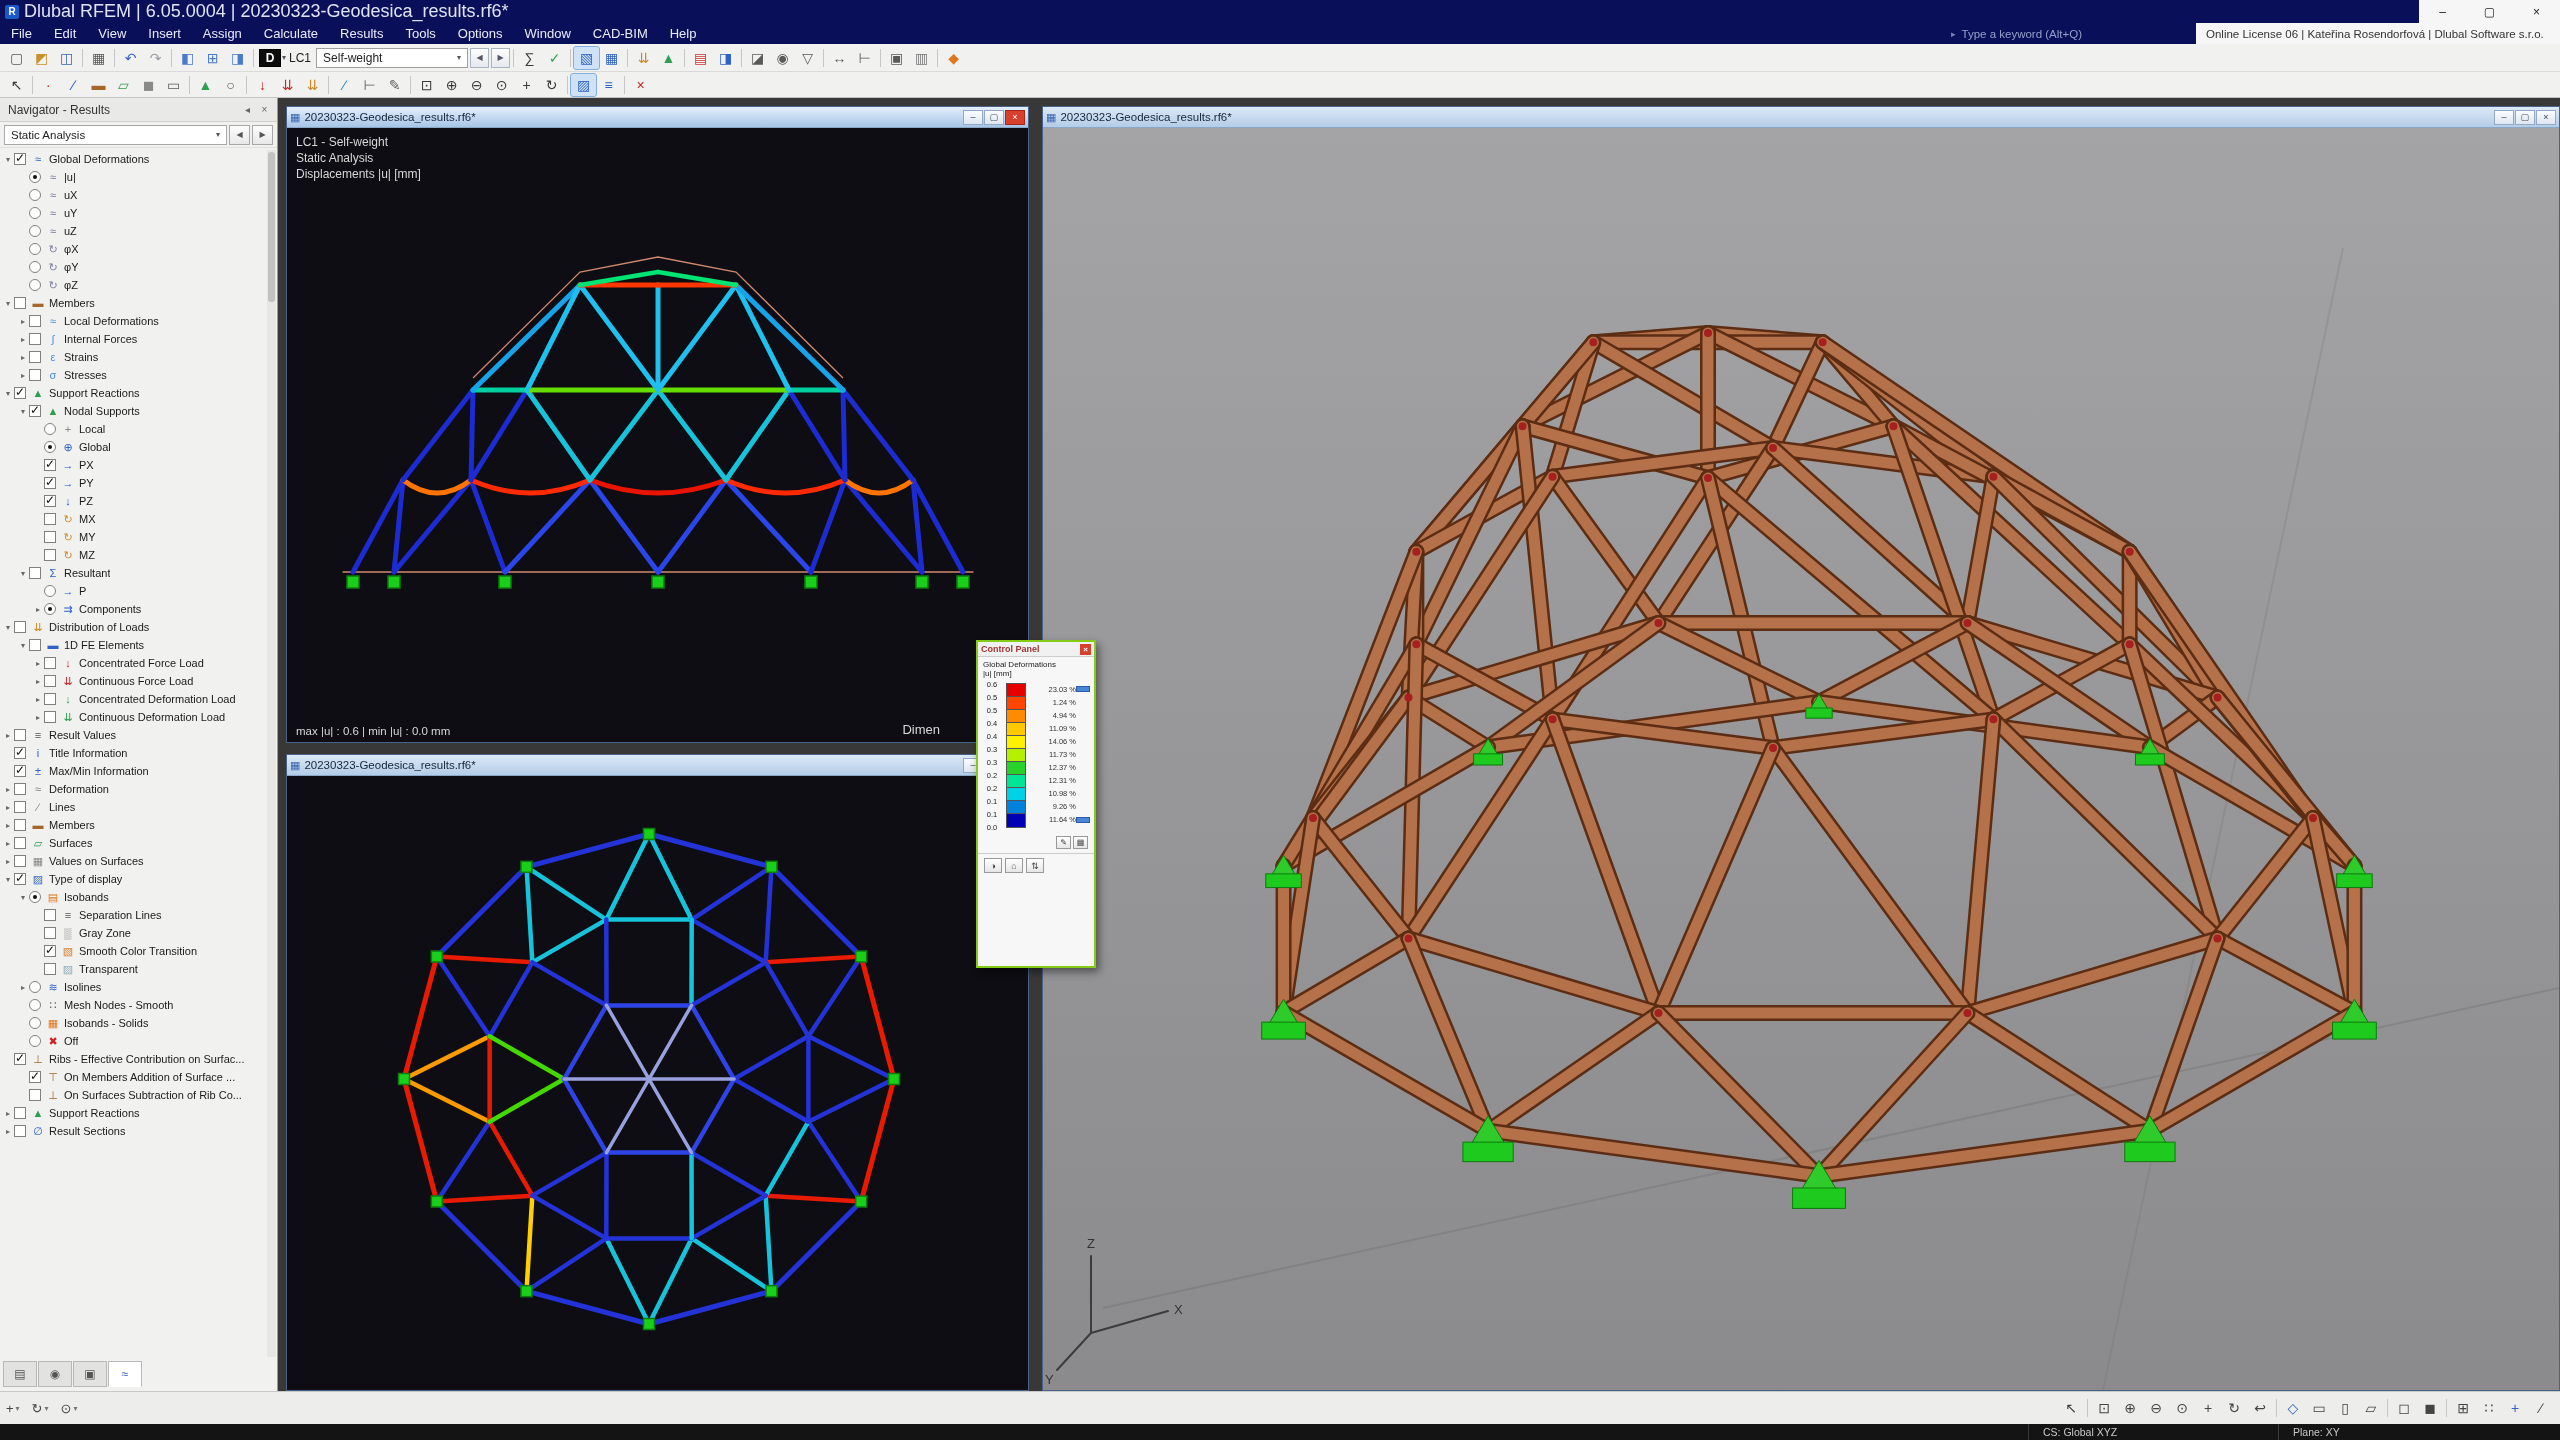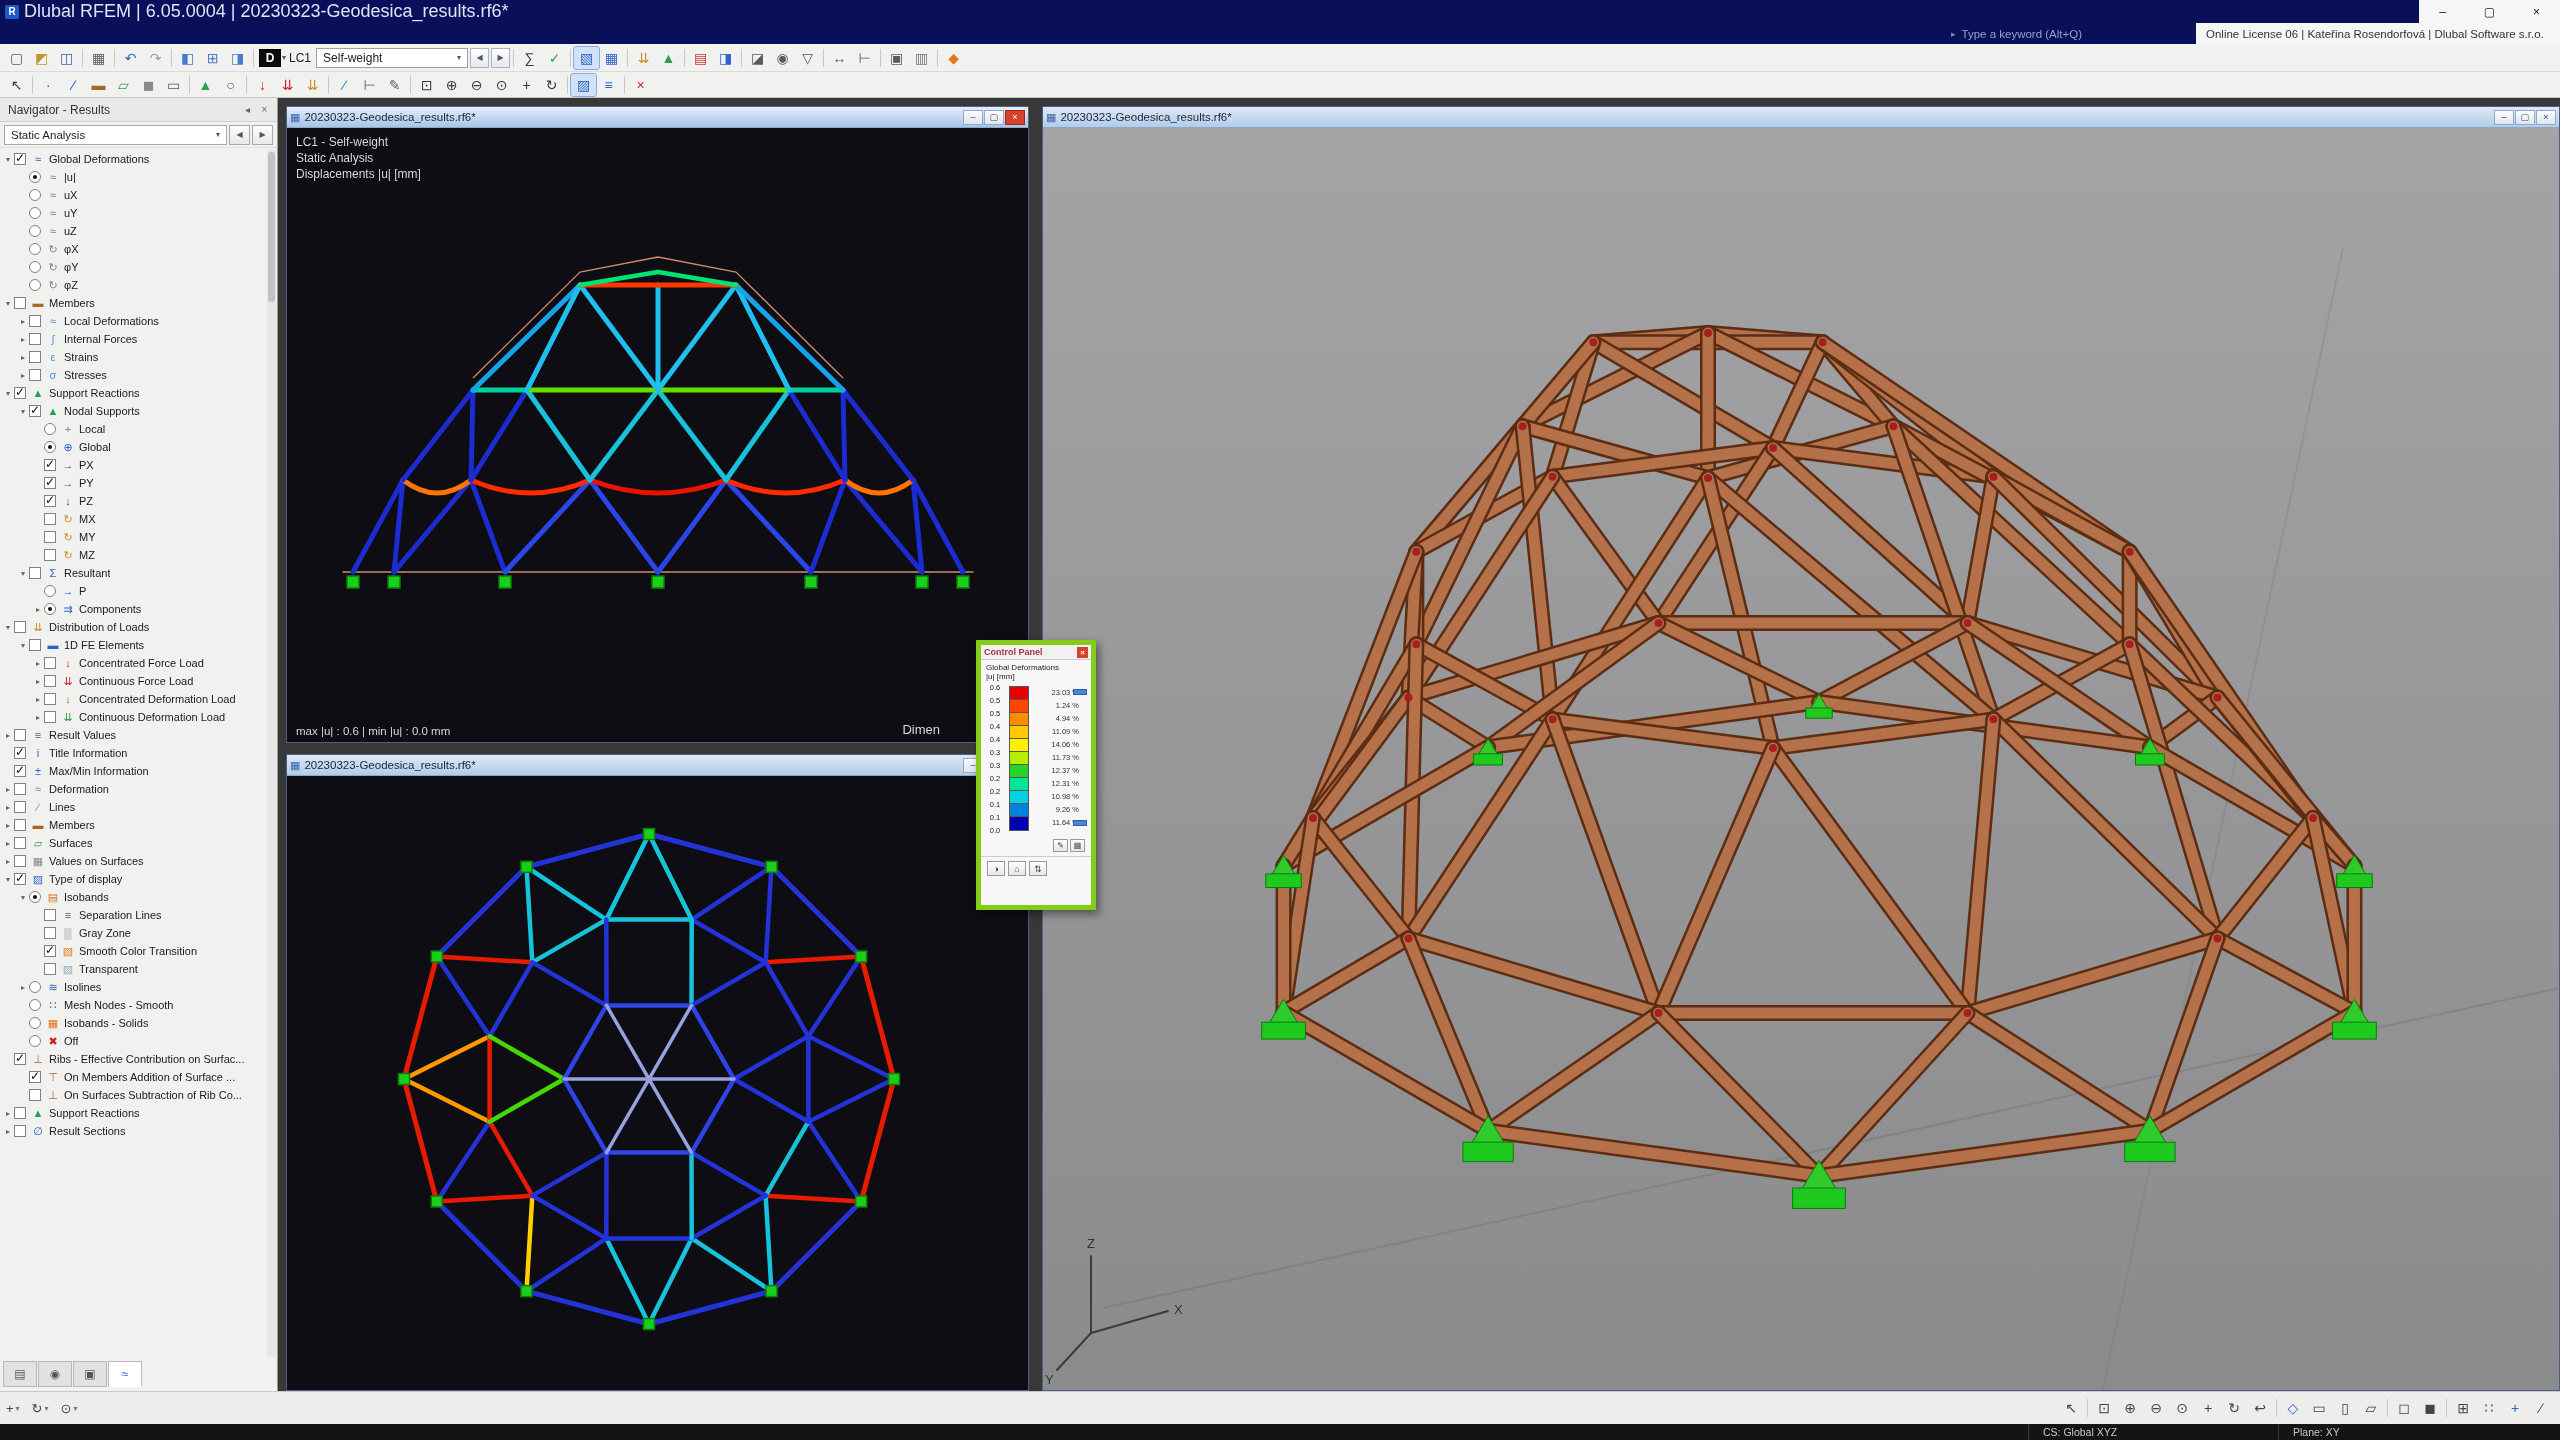--- a/index.html
+++ b/index.html
@@ -78,21 +78,21 @@
   .vp.active .vp-btn:last-child{background:#d8402e;color:#fff;border-color:#a82818}
   .vp-body{position:absolute;left:0;top:21px;right:0;bottom:0;overflow:hidden}
   .vp1 .vp-body,.vp2 .vp-body{background:#0d0d13}
   .vp3 .vp-body{background:linear-gradient(180deg,#a4a4a6 0%,#959597 60%,#8b8b8d 100%)}
   .vp-body svg{position:absolute;inset:0;width:100%;height:100%;display:block}
   .vp-info{position:absolute;left:9px;top:6px;color:#d8d8d8;font-size:12px;line-height:16px}
   .vp-status-left{position:absolute;left:9px;bottom:5px;color:#d8d8d8;font-size:11.5px}
   .vp-status-right{position:absolute;right:88px;bottom:5px;color:#d8d8d8;font-size:13px}
 
   
-  .control-panel{position:absolute;left:976px;top:640px;width:120px;height:270px;background:#f7f7f7;border:5px solid #84cc16;box-shadow:3px 4px 8px rgba(0,0,0,.45);z-index:50}
+  .control-panel{position:absolute;left:976px;top:640px;width:120px;height:328px;background:#f7f7f7;border:2px solid #84cc16;box-shadow:3px 4px 8px rgba(0,0,0,.45);z-index:50}
   .cp-title{height:15px;display:flex;justify-content:space-between;align-items:center;padding:0 3px;background:#f1f1f1;border-bottom:1px solid #ccc;color:#a23535;font-size:9px;font-weight:bold}
   .cp-close{width:11px;height:11px;background:#d8402e;color:#fff;font-size:8px;display:flex;align-items:center;justify-content:center}
   .cp-sub{padding:3px 5px 0;color:#222;font-size:8px}
   .cp-sub2{padding:0 5px 2px;color:#222;font-size:8px}
   .cp-scale{position:relative;margin:3px 4px 0 4px;height:150px}
   .cp-vals{position:absolute;left:0;top:-5px;width:20px}
   .cp-val{height:13px;line-height:13px;font-size:7.5px;text-align:center;color:#222}
   .cp-colors{position:absolute;left:24px;top:0;width:20px;border:1px solid #555}
   .cp-cell{height:13px;border-bottom:1px solid #555}
   .cp-cell:last-child{border-bottom:none}
@@ -130,20 +130,35 @@
   <div class="tb-spacer"></div>
   <div class="win-controls">
 
   <div class="win-btn">–</div>
       <div class="win-btn">▢</div>
       <div class="win-btn">×</div>
     </div>
 </div>
 
 <div class="menubar">
+  <div class="tb">
+
+  <div class="menu-item">File</div>
+      <div class="menu-item">Edit</div>
+      <div class="menu-item">View</div>
+      <div class="menu-item">Insert</div>
+      <div class="menu-item">Assign</div>
+      <div class="menu-item">Calculate</div>
+      <div class="menu-item">Results</div>
+      <div class="menu-item">Tools</div>
+      <div class="menu-item">Options</div>
+      <div class="menu-item">Window</div>
+      <div class="menu-item">CAD-BIM</div>
+      <div class="menu-item">Help</div>
+    </div>
   <div class="tb-spacer"></div>
   <div class="menu-search">
     <span class="srch-arrow">▸</span>
     <span>Type a keyword (Alt+Q)</span>
   </div>
   <div class="license">Online License 06 | Kateřina Rosendorfová | Dlubal Software s.r.o.</div>
 </div>
 
 <div class="toolbar toolbar1">
   <div class="tb">

